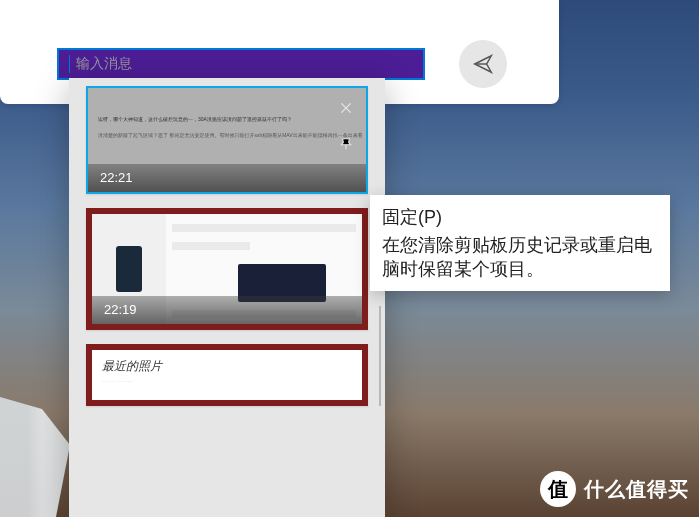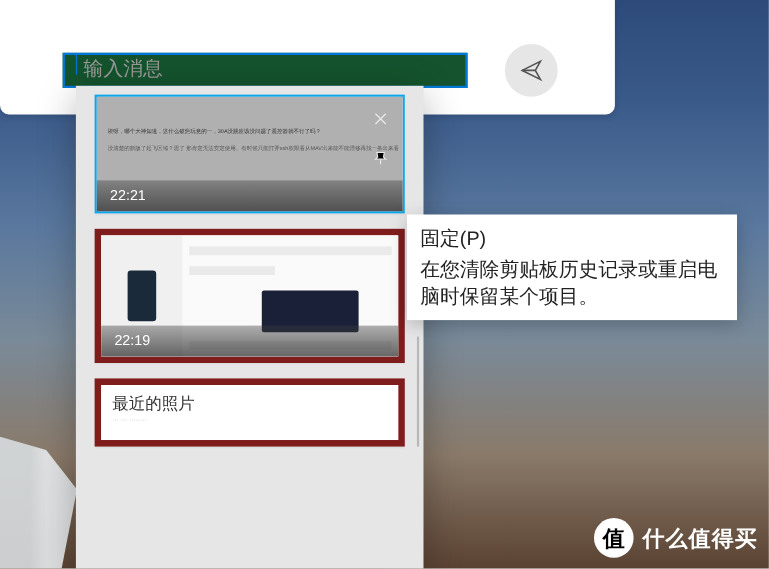--- a/index.html
+++ b/index.html
@@ -1,19 +1,19 @@
 <!DOCTYPE html>
 <html><head>
 <meta charset="utf-8">
 <style>
 * { margin:0; padding:0; box-sizing:border-box; font-family:"Microsoft YaHei","Segoe UI",sans-serif; }
 html,body { width:699px; height:517px; overflow:hidden; }
 .desktop { position:relative; width:699px; height:517px; background:linear-gradient(180deg,#2d4a7a 0%,#3a5a8a 18%,#5a789e 40%,#7a8a98 60%,#8a7a6a 80%,#5a4232 100%); }
 .card { position:absolute; left:0; top:0; width:559px; height:104px; background:#fff; border-radius:0 0 8px 8px; box-shadow:0 2px 6px rgba(0,0,0,.12); }
-.input { position:absolute; left:57px; top:48px; width:368px; height:32px; border:2px solid #0078d7; background:#14532d; display:flex; padding:0 10px; color:#999; font-size:18px; }
+.input { position:absolute; left:57px; top:48px; width:368px; height:32px; border:2px solid #0078d7; background:#4c1d95; display:flex; align-items:center; padding:0 10px; color:#999; font-size:14px; }
 .input .caret { width:1px; height:18px; background:#0078d7; margin-right:6px; }
 .send { position:absolute; left:459px; top:40px; width:48px; height:48px; border-radius:50%; background:#e6e6e6; display:flex; align-items:center; justify-content:center; cursor:pointer; }
 .send svg { width:22px; height:22px; stroke:#555; }
 .panel { position:absolute; left:69px; top:78px; width:316px; height:439px; background:#e6e6e6; box-shadow:0 8px 32px rgba(0,0,0,.28); }
 .panel-head { display:flex; justify-content:space-between; align-items:center; padding:14px 18px; font-size:14px; color:#333; }
 .clear { cursor:pointer; }
 .body { position:relative; padding:0 8px; }
 .item { position:relative; width:282px; margin:8px auto 14px; border:6px solid #7f1d1d; background:#f9f9f9; box-shadow:0 1px 2px rgba(0,0,0,.1); }
 .item.sel { border:2px solid #0ea5e9; }
 .thumb { height:104px; background:#f4f4f4; position:relative; overflow:hidden; }
@@ -26,21 +26,21 @@
 .txt2 { position:absolute; left:10px; top:44px; font-size:5px; color:#777; line-height:1.4; }
 
 .t2 { display:flex; height:110px; }
 .t2a { width:74px; background:#f0f0f0; display:flex; align-items:center; justify-content:center; }
 .phone { width:26px; height:46px; background:#1a2a3a; border-radius:3px; }
 .t2b { flex:1; background:#fafafa; position:relative; }
 .t2b .row { position:absolute; left:6px; right:6px; height:8px; background:#eaeaea; }
 .kb { position:absolute; left:72px; top:50px; width:88px; height:38px; background:#1a2038; border-radius:2px; }
 
 .t3 { padding:8px 10px; height:50px; background:#fff; }
-.t3h { font-size:15px; color:#333; }
+.t3h { font-size:12px; color:#333;font-style:italic; }
 .t3s { font-size:6px; color:#bbb; margin-top:3px; }
 .scrollbar { position:absolute; right:4px; top:220px; width:2px; height:100px; background:#b8b8b8; }
 .tooltip { position:absolute; left:370px; top:195px; width:300px; background:#fff; box-shadow:0 4px 16px rgba(0,0,0,.22); padding:10px 12px; font-size:18px; color:#222; }
 .tooltip .tt { margin-bottom:4px; }
 .watermark { position:absolute; right:10px; bottom:10px; display:flex; align-items:center; gap:8px; }
 .wm-circ { width:36px; height:36px; border-radius:50%; background:#fff; color:#000; font-size:20px; font-weight:bold; display:flex; align-items:center; justify-content:center; }
 .wm-txt { color:#fff; font-size:20px; font-weight:bold; letter-spacing:1px; }
 .car { position:absolute; left:0; bottom:0; width:70px; height:120px; background:linear-gradient(90deg,#d8dde0 40%,#e9edf0 60%); clip-path:polygon(0 0,60% 10%,100% 40%,80% 100%,0 100%); opacity:.9; }
 </style>
 </head>

